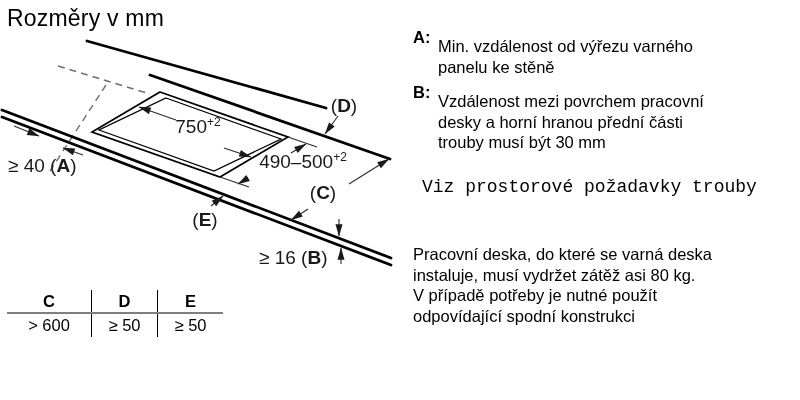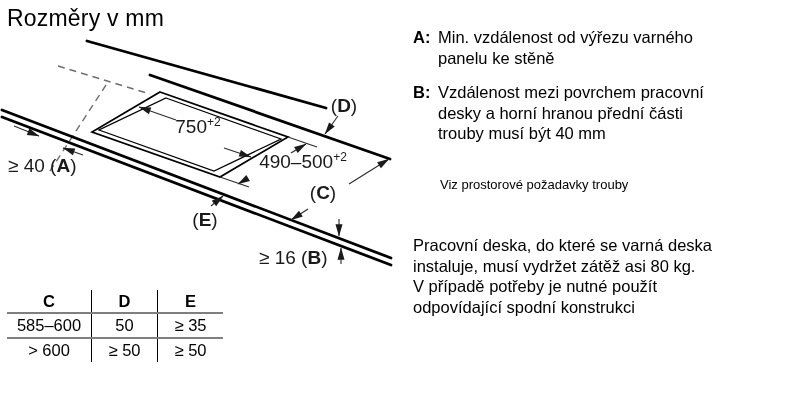--- a/index.html
+++ b/index.html
@@ -5,26 +5,26 @@
   html,body{margin:0;padding:0;background:#fff;width:800px;height:400px;overflow:hidden;}
   body{font-family:"Liberation Sans",sans-serif;color:#000;position:relative;}
   .abs{position:absolute;}
   #title{left:7px;top:5px;font-size:23px;letter-spacing:.2px;}
   svg text{font-family:"Liberation Sans",sans-serif;fill:#1a1a1a;}
   .dimtxt{font-size:19px;}
   .dimsup{font-size:12px;}
   .dimletter{font-weight:bold;}
   
   .note-label{font-size:16.5px;font-weight:bold;line-height:20.5px;}
-  .note-lines{font-size:16.5px;line-height:20.5px;white-space:pre;}
+  .note-lines{font-size:16.5px;line-height:20.5px;white-space:pre;margin-top:9px;}
   #note-a-label{left:413px;top:27px;}
   #note-a-lines{left:438px;top:27px;}
   #note-b-label{left:413px;top:82px;}
   #note-b-lines{left:438px;top:82px;}
-  #see-also{left:440px;top:177px;font-size:13px;}
+  #see-also{left:422px;top:177px;font-size:18px;font-family:Liberation Mono, monospace;}
   #paragraph{left:413px;top:235px;}
   
   #dim-table{left:7px;top:290px;border-collapse:collapse;font-size:16.5px;}
   #dim-table th,#dim-table td{padding:0;text-align:center;font-weight:normal;height:23px;}
   #dim-table th{font-weight:bold;height:22px;}
   #dim-table .c1{width:84px;}
   #dim-table .c2{width:65px;border-left:1.3px solid #000;}
   #dim-table .c3{width:65px;border-left:1.3px solid #000;}
   #dim-table tr.r2 td,#dim-table tr.r3 td{border-top:2px solid #7f7f7f;}
 </style>
@@ -96,40 +96,35 @@
   <text x="205" y="226" text-anchor="middle" class="dimtxt"><tspan>(</tspan><tspan class="dimletter">E</tspan><tspan>)</tspan></text>
 </svg>
 
 <table id="dim-table" class="abs">
   <tbody>
       <tr class="r1">
     <th class="c1">C</th>
     <th class="c2">D</th>
     <th class="c3">E</th>
   </tr>
-  <tr class="r2">
-    <td class="c1">585–600</td>
-    <td class="c2">50</td>
-    <td class="c3">≥ 35</td>
-  </tr>
   <tr class="r3">
     <td class="c1">&gt; 600</td>
     <td class="c2">≥ 50</td>
     <td class="c3">≥ 50</td>
   </tr>
 </tbody>
   </table>
 
 <div id="note-a-label" class="abs note-label">A:</div>
 <div id="note-a-lines" class="abs note-lines">Min. vzdálenost od výřezu varného
 panelu ke stěně</div>
 
 <div id="note-b-label" class="abs note-label">B:</div>
 <div id="note-b-lines" class="abs note-lines">Vzdálenost mezi povrchem pracovní
 desky a horní hranou přední části
-trouby musí být 40 mm</div>
+trouby musí být 30 mm</div>
 
 <div id="see-also" class="abs">Viz prostorové požadavky trouby</div>
 
 <div id="paragraph" class="abs note-lines">Pracovní deska, do které se varná deska
 instaluje, musí vydržet zátěž asi 80 kg.
 V případě potřeby je nutné použít
 odpovídající spodní konstrukci</div>
 
 </body></html>

